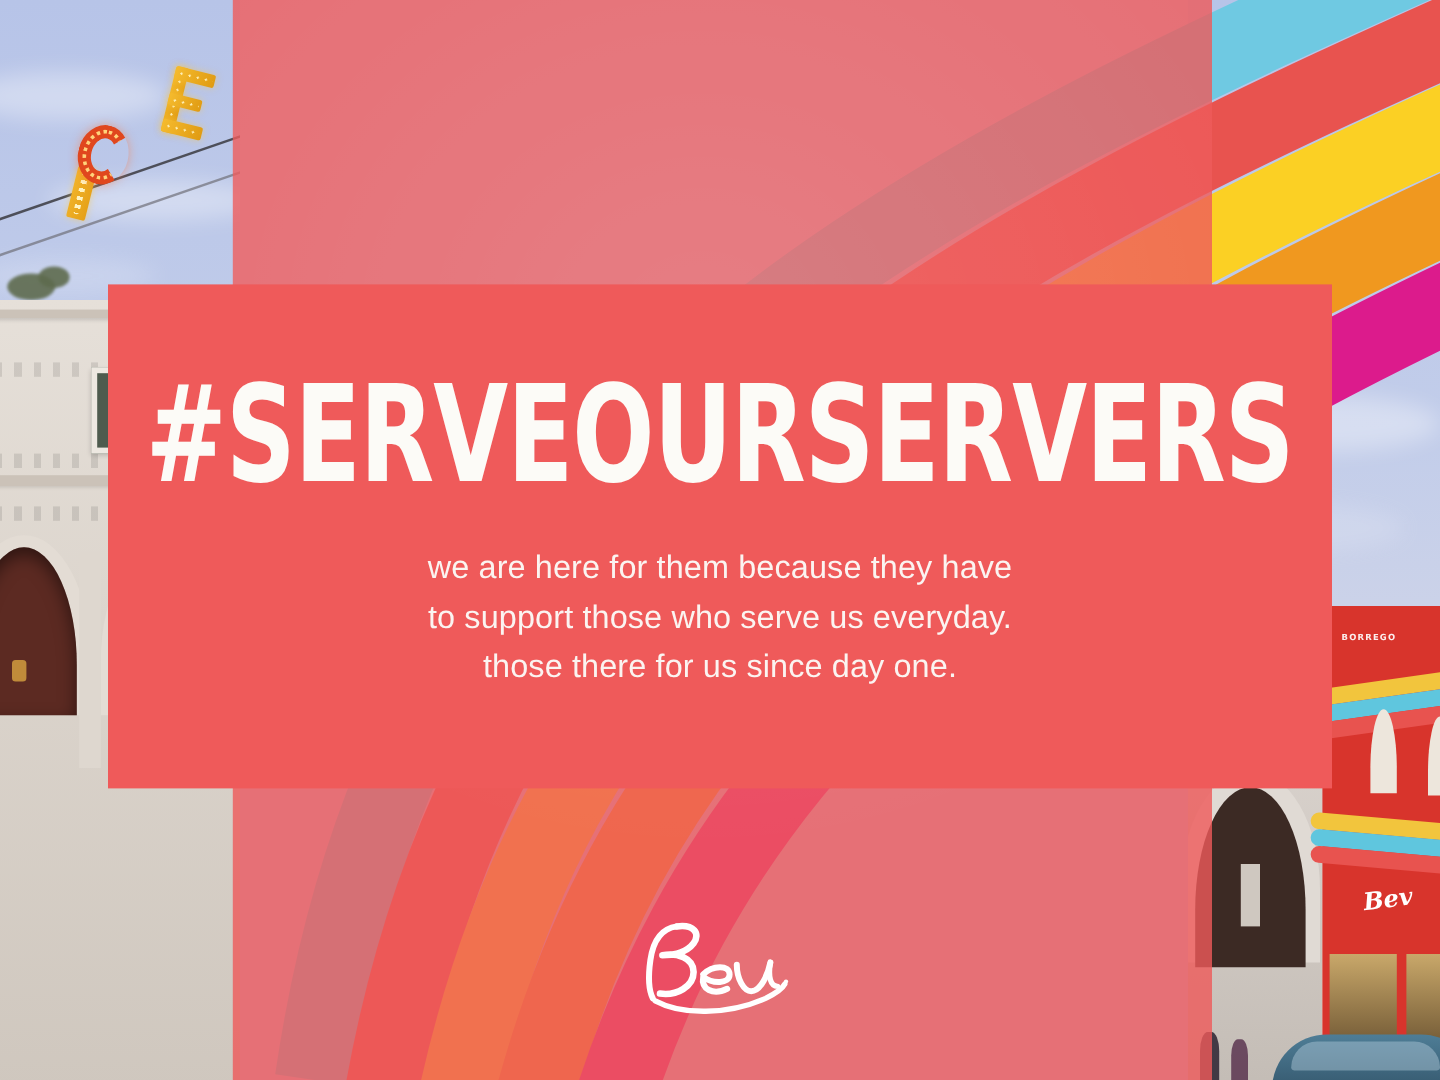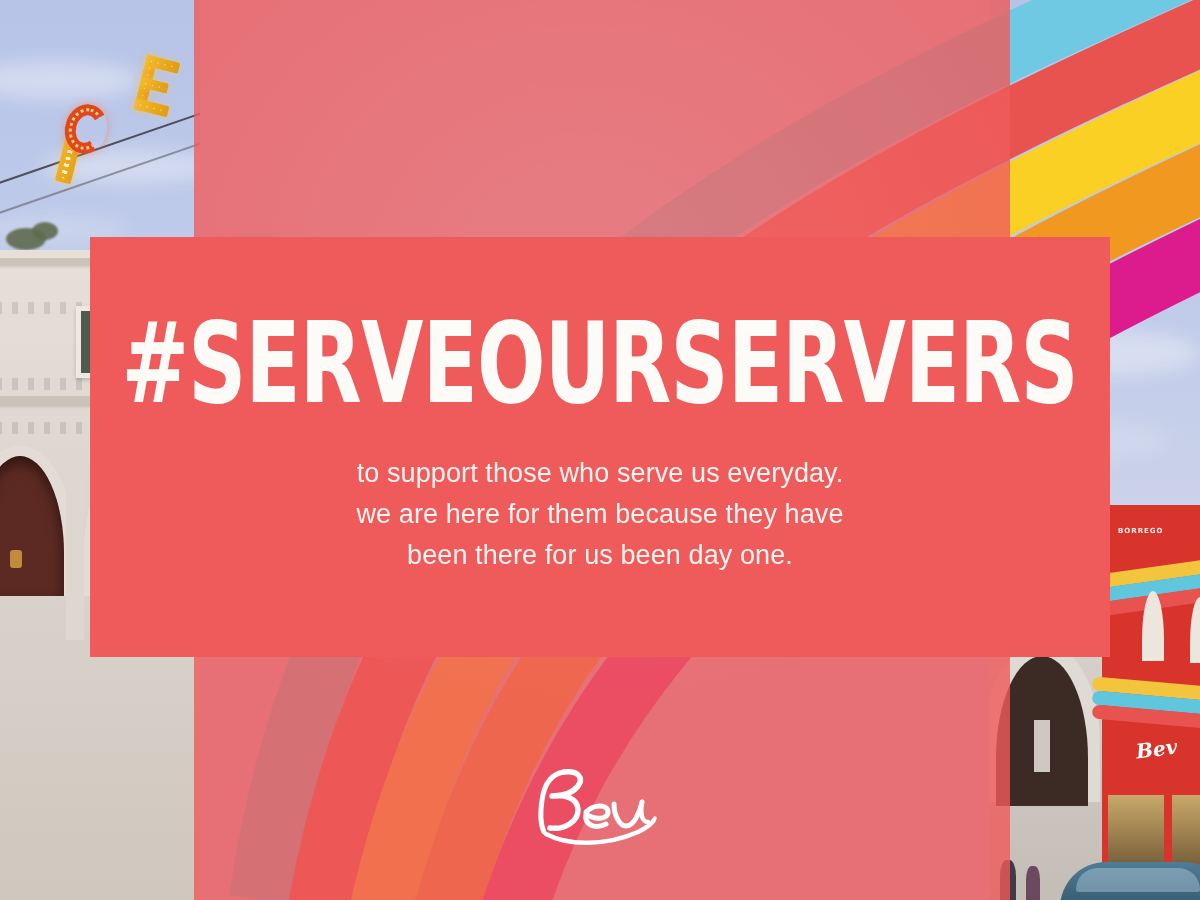--- a/index.html
+++ b/index.html
@@ -237,23 +237,23 @@
         <use href="#sweep" stroke="#DC1B8C" stroke-width="66" transform="translate(208,200)"></use>
       </g>
     </svg>
   </div>
 
   <div class="center-wash"></div>
 
   <div class="card">
     <h1 class="headline">#SERVEOURSERVERS</h1>
     <p class="subcopy">
+      <span>we are here for them because they have</span>
       <span>to support those who serve us everyday.</span>
-      <span>we are here for them because they have</span>
-      <span>been there for us been day one.</span>
+      <span>those there for us since day one.</span>
     </p>
   </div>
 
   <div class="logo">
     <svg width="160" height="90" viewBox="0 0 160 90" fill="none" aria-hidden="true">
       <g stroke="#FFFFFF" fill="none" stroke-linecap="round" stroke-linejoin="round">
 
         <path d="M44 12 C30 14, 24 26, 22 40 C20 54, 20 64, 24 72" stroke-width="5"></path>
         <path d="M44 12 C58 10, 64 18, 58 26 C52 34, 40 36, 32 36
                  C44 34, 58 38, 58 50 C58 62, 44 70, 30 68" stroke-width="5.5"></path>

